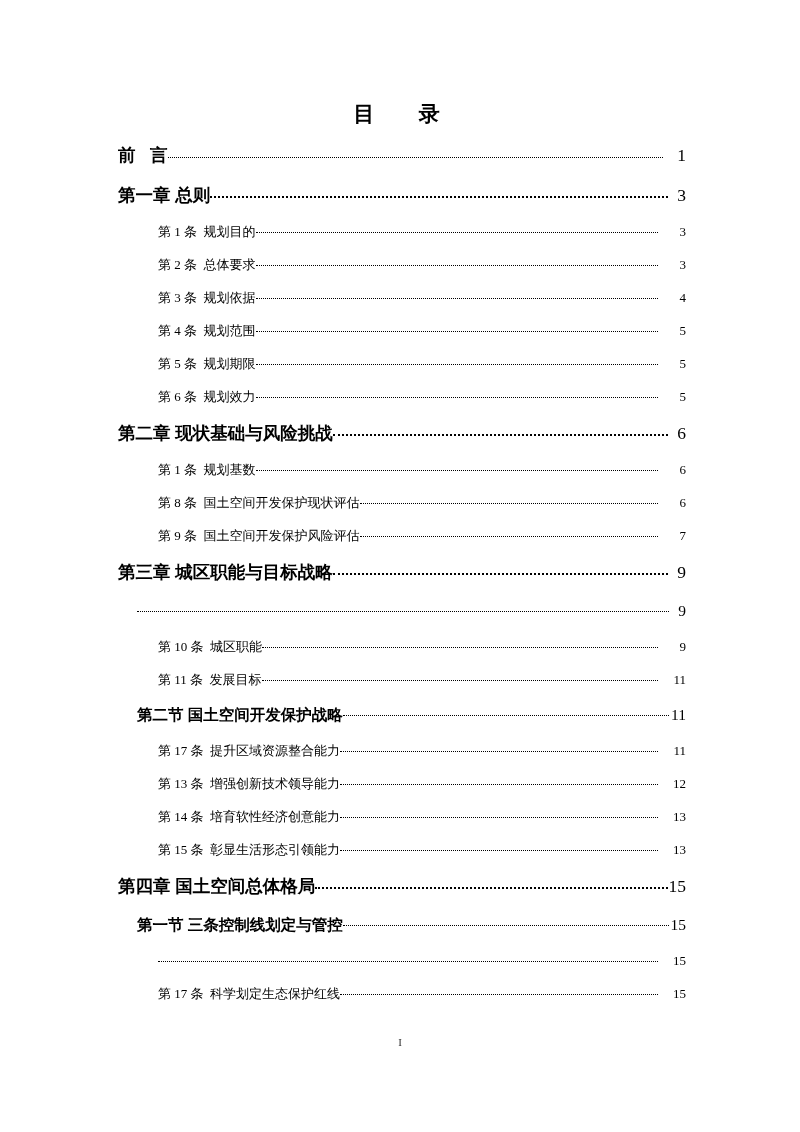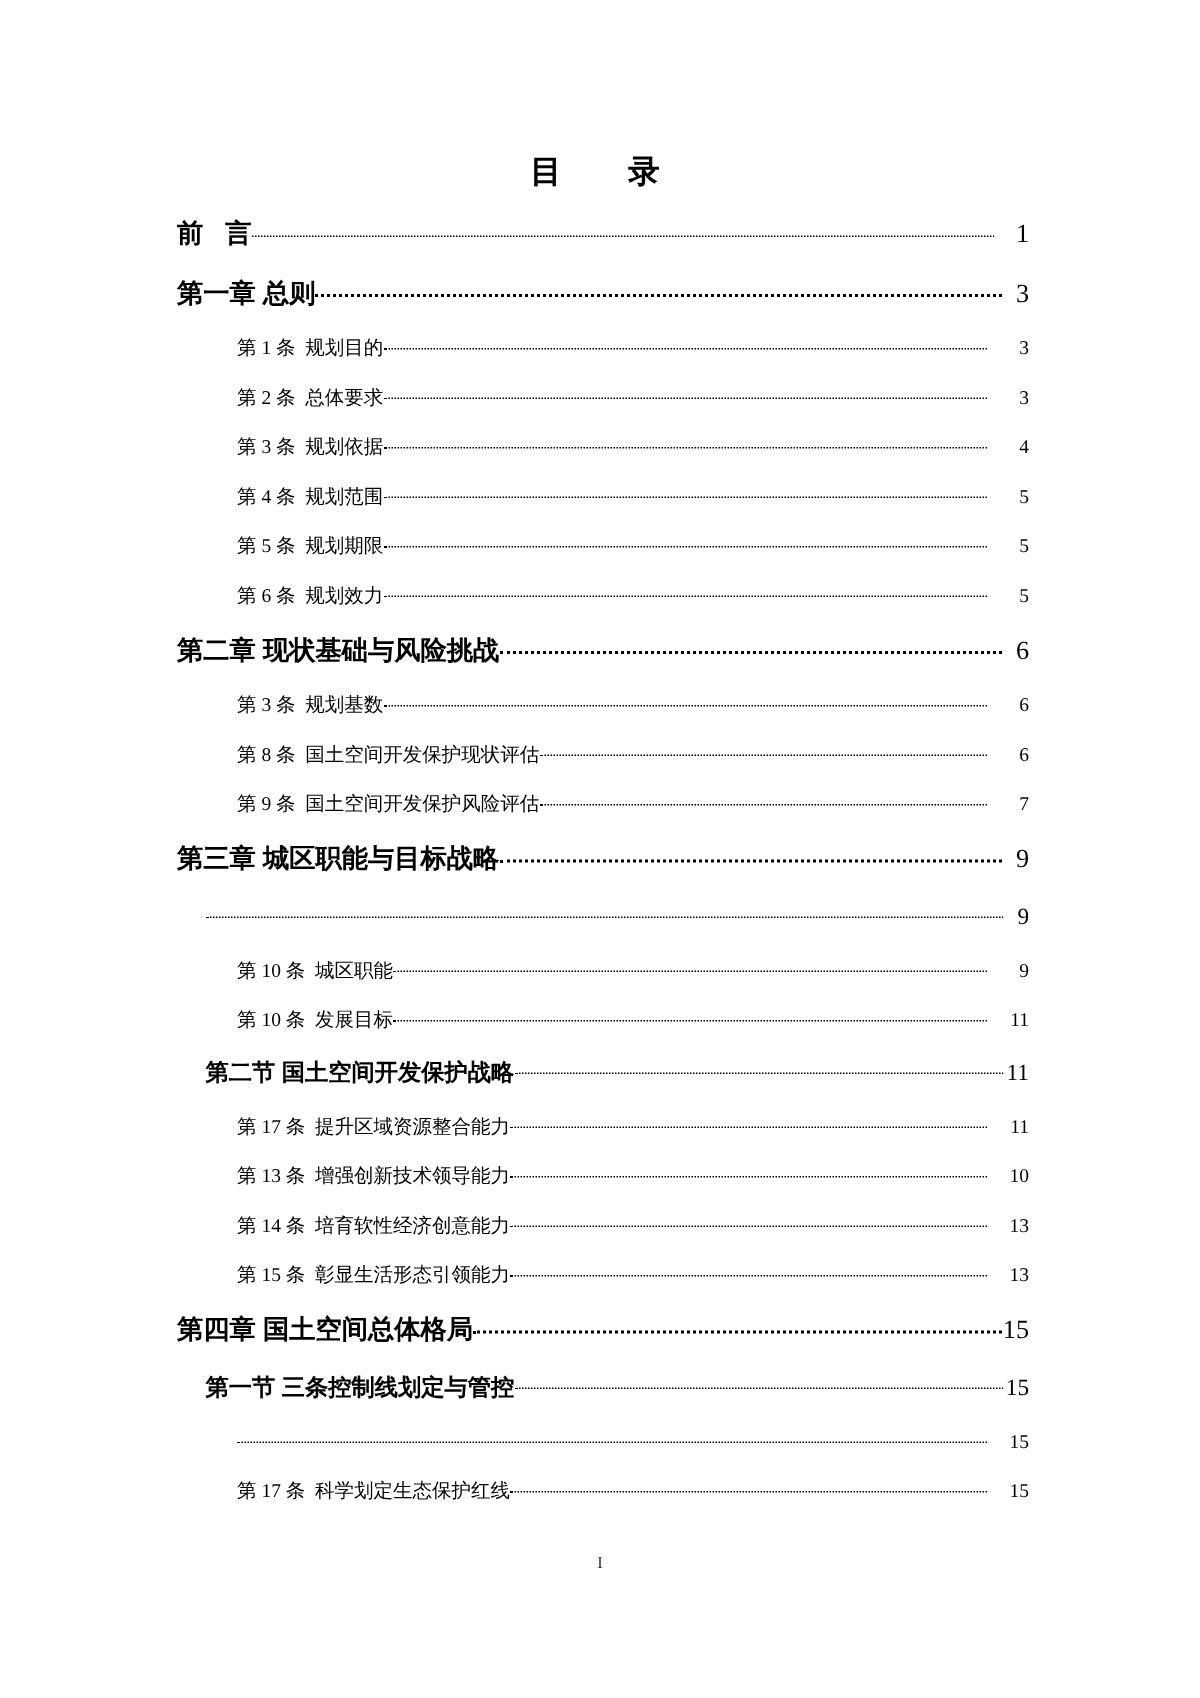--- a/index.html
+++ b/index.html
@@ -215,21 +215,21 @@
         <span class="toc-label">第 6 条  规划效力</span>
         <span class="toc-leader"></span>
         <span class="toc-page">5</span>
       </div>
       <div class="toc-row lvl1">
         <span class="toc-label">第二章 现状基础与风险挑战</span>
         <span class="toc-leader"></span>
         <span class="toc-page">6</span>
       </div>
       <div class="toc-row lvl3">
-        <span class="toc-label">第 3 条  规划基数</span>
+        <span class="toc-label">第 1 条  规划基数</span>
         <span class="toc-leader"></span>
         <span class="toc-page">6</span>
       </div>
       <div class="toc-row lvl3">
         <span class="toc-label">第 8 条  国土空间开发保护现状评估</span>
         <span class="toc-leader"></span>
         <span class="toc-page">6</span>
       </div>
       <div class="toc-row lvl3">
         <span class="toc-label">第 9 条  国土空间开发保护风险评估</span>
@@ -244,38 +244,38 @@
       <div class="toc-row lvl2">
         <span class="toc-leader"></span>
         <span class="toc-page">9</span>
       </div>
       <div class="toc-row lvl3">
         <span class="toc-label">第 10 条  城区职能</span>
         <span class="toc-leader"></span>
         <span class="toc-page">9</span>
       </div>
       <div class="toc-row lvl3">
-        <span class="toc-label">第 10 条  发展目标</span>
+        <span class="toc-label">第 11 条  发展目标</span>
         <span class="toc-leader"></span>
         <span class="toc-page">11</span>
       </div>
       <div class="toc-row lvl2">
         <span class="toc-label">第二节 国土空间开发保护战略</span>
         <span class="toc-leader"></span>
         <span class="toc-page">11</span>
       </div>
       <div class="toc-row lvl3">
         <span class="toc-label">第 17 条  提升区域资源整合能力</span>
         <span class="toc-leader"></span>
         <span class="toc-page">11</span>
       </div>
       <div class="toc-row lvl3">
         <span class="toc-label">第 13 条  增强创新技术领导能力</span>
         <span class="toc-leader"></span>
-        <span class="toc-page">10</span>
+        <span class="toc-page">12</span>
       </div>
       <div class="toc-row lvl3">
         <span class="toc-label">第 14 条  培育软性经济创意能力</span>
         <span class="toc-leader"></span>
         <span class="toc-page">13</span>
       </div>
       <div class="toc-row lvl3">
         <span class="toc-label">第 15 条  彰显生活形态引领能力</span>
         <span class="toc-leader"></span>
         <span class="toc-page">13</span>

